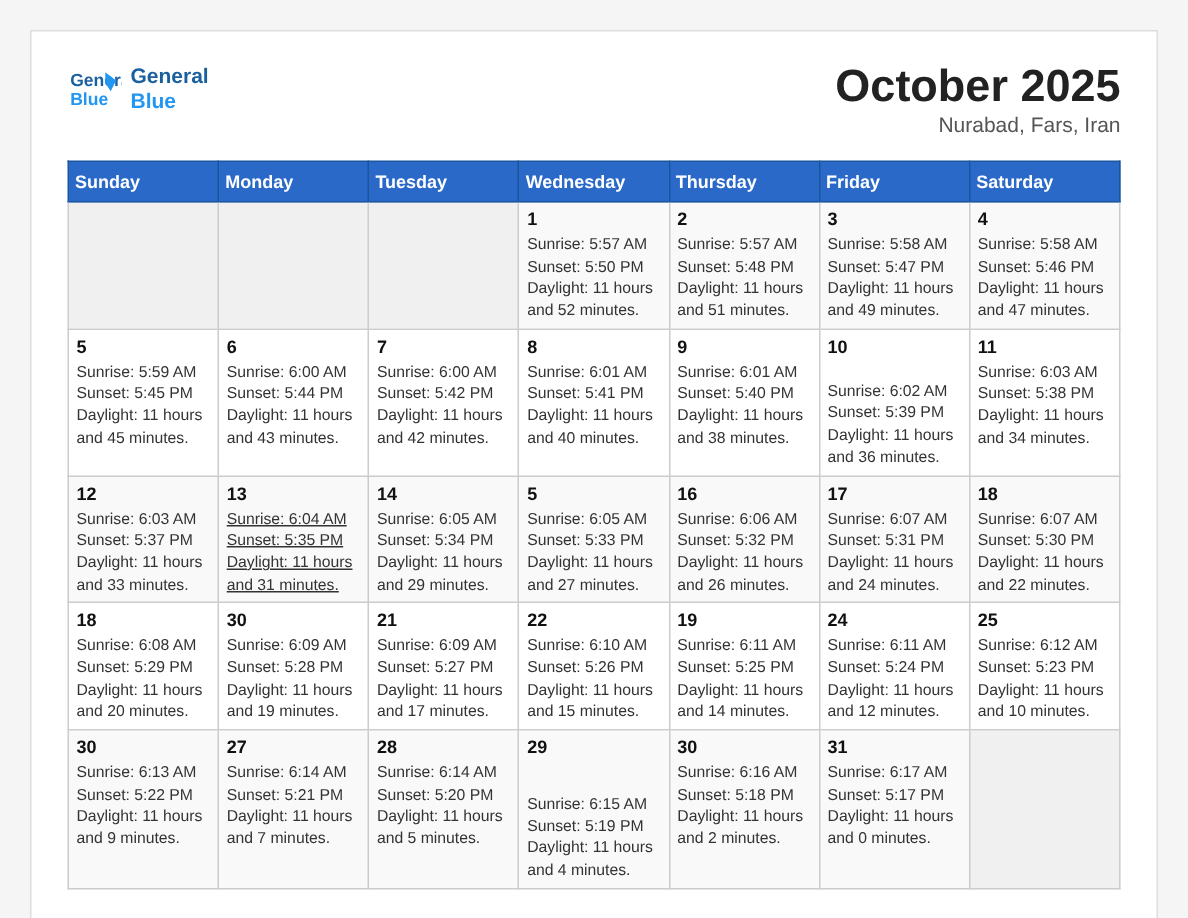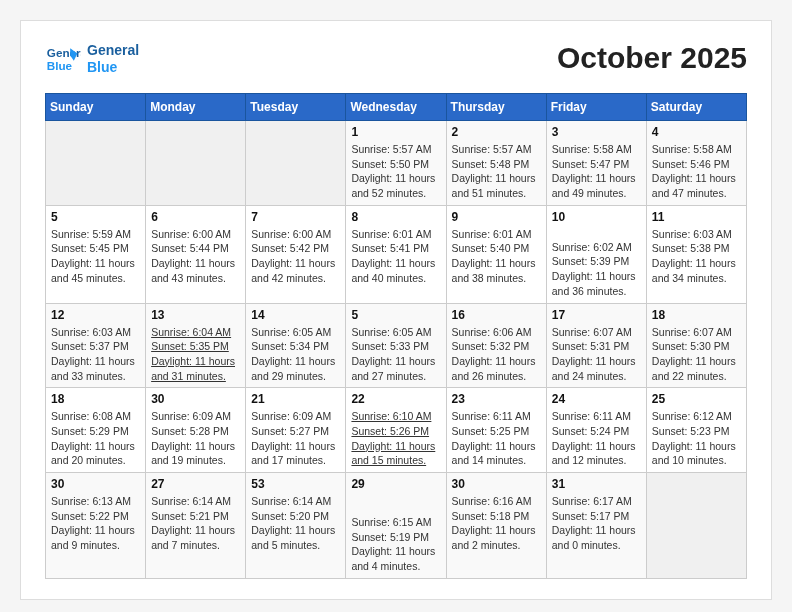--- a/index.html
+++ b/index.html
@@ -98,20 +98,21 @@
         <text x="2" y="32" font-size="13" font-weight="bold" fill="#2196F3">Blue</text>
         <polygon points="28,8 36,14 32,22 28,16" fill="#2196F3"></polygon>
       </svg>
       <div>
         <div style="font-size:14px;font-weight:bold;color:#1a5f9e;line-height:1.2;">General</div>
         <div style="font-size:14px;font-weight:bold;color:#2196F3;line-height:1.2;">Blue</div>
       </div>
     </div>
     <div class="title-area">
       <div class="month-title">October 2025</div>
+      <div class="location-title">Nurabad, Fars, Iran</div>
     </div>
   </div>
 
   <table class="calendar">
     <thead>
       <tr>
         <th>Sunday</th>
         <th>Monday</th>
         <th>Tuesday</th>
         <th>Wednesday</th>
@@ -252,26 +253,26 @@
 Daylight: 11 hours and 19 minutes.</div>
           </td>
           <td>
             <div class="day-num">21</div>
             <div class="day-info" style="white-space: pre-line;">Sunrise: 6:09 AM
 Sunset: 5:27 PM
 Daylight: 11 hours and 17 minutes.</div>
           </td>
           <td>
             <div class="day-num">22</div>
-            <div class="day-info" style="white-space: pre-line; text-decoration: underline;">Sunrise: 6:10 AM
+            <div class="day-info" style="white-space: pre-line;">Sunrise: 6:10 AM
 Sunset: 5:26 PM
 Daylight: 11 hours and 15 minutes.</div>
           </td>
           <td>
-            <div class="day-num">23</div>
+            <div class="day-num">19</div>
             <div class="day-info" style="white-space: pre-line;">Sunrise: 6:11 AM
 Sunset: 5:25 PM
 Daylight: 11 hours and 14 minutes.</div>
           </td>
           <td>
             <div class="day-num">24</div>
             <div class="day-info" style="white-space: pre-line;">Sunrise: 6:11 AM
 Sunset: 5:24 PM
 Daylight: 11 hours and 12 minutes.</div>
           </td>
@@ -289,21 +290,21 @@
 Sunset: 5:22 PM
 Daylight: 11 hours and 9 minutes.</div>
           </td>
           <td>
             <div class="day-num">27</div>
             <div class="day-info" style="white-space: pre-line;">Sunrise: 6:14 AM
 Sunset: 5:21 PM
 Daylight: 11 hours and 7 minutes.</div>
           </td>
           <td>
-            <div class="day-num">53</div>
+            <div class="day-num">28</div>
             <div class="day-info" style="white-space: pre-line;">Sunrise: 6:14 AM
 Sunset: 5:20 PM
 Daylight: 11 hours and 5 minutes.</div>
           </td>
           <td>
             <div class="day-num">29</div>
             <div class="day-info" style="white-space: pre-line; margin-top: 24px;">Sunrise: 6:15 AM
 Sunset: 5:19 PM
 Daylight: 11 hours and 4 minutes.</div>
           </td>

